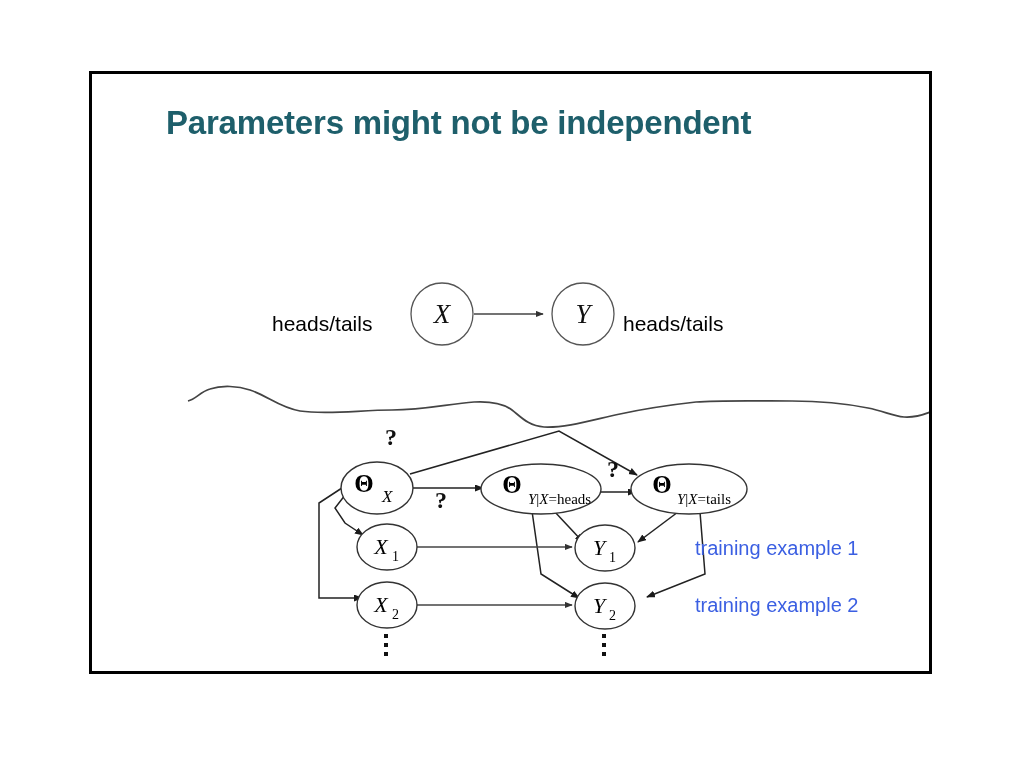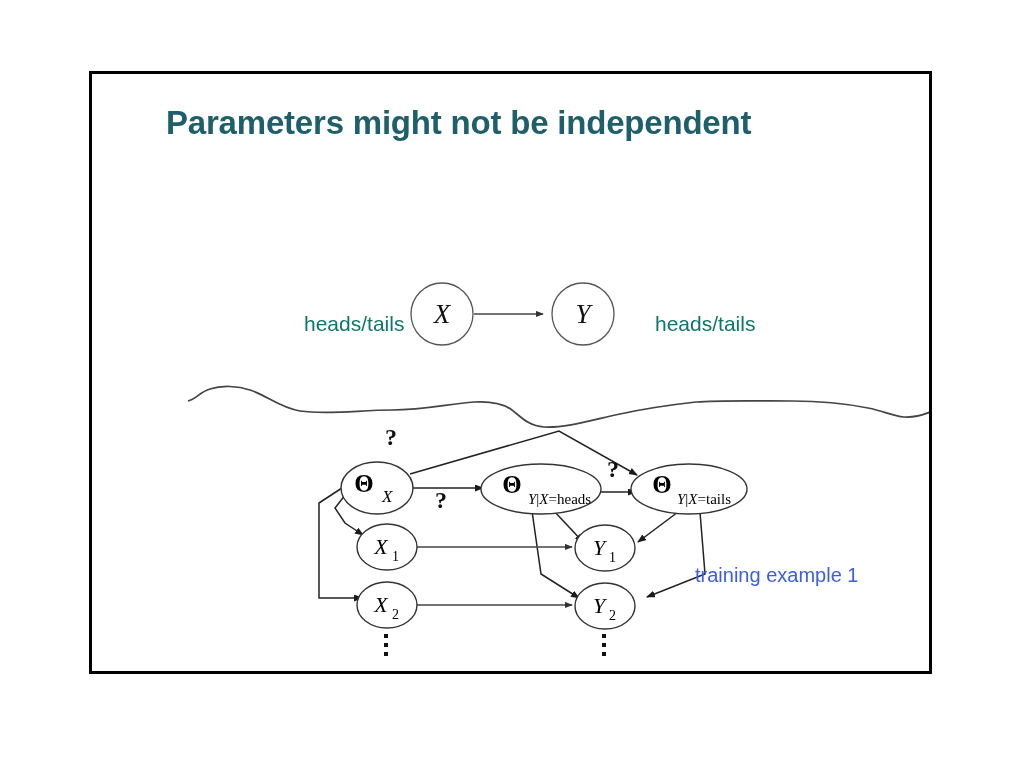--- a/index.html
+++ b/index.html
@@ -46,23 +46,22 @@
     width: 837px;
     height: 623px;
   }
   #figure svg {
     display: block;
   }
 
   .lbl {
     position: absolute;
     font-family: "Liberation Sans", sans-serif;
-    color: #0f766e;
+    color: #000000;
     white-space: nowrap;
-    margin-left: 32px;
   }
   .lbl-heads {
     font-size: 21px;
   }
   .lbl-train {
     font-family: "Liberation Sans", sans-serif;
     font-size: 20px;
     color: #3b5fe2;
     white-space: nowrap;
   }
@@ -178,17 +177,18 @@
         </g>
       </g>
     </svg>
 
     <div class="qmark" style="left:293px; top:350px;">?</div>
 
     <div class="qmark" style="left:343px; top:413px;">?</div>
 
     <div class="qmark" style="left:515px; top:382px;">?</div>
 
-    <div class="lbl-train" style="position:absolute; left:603px; top:490px;">training example 1</div>
+    <div class="lbl-train" style="position:absolute; left:603px; top:463px;">training example 1</div>
 
+    <div class="lbl-train" style="position:absolute; left:603px; top:520px;">training example 2</div>
 
   </div>
 </div>
 
 </body></html>

